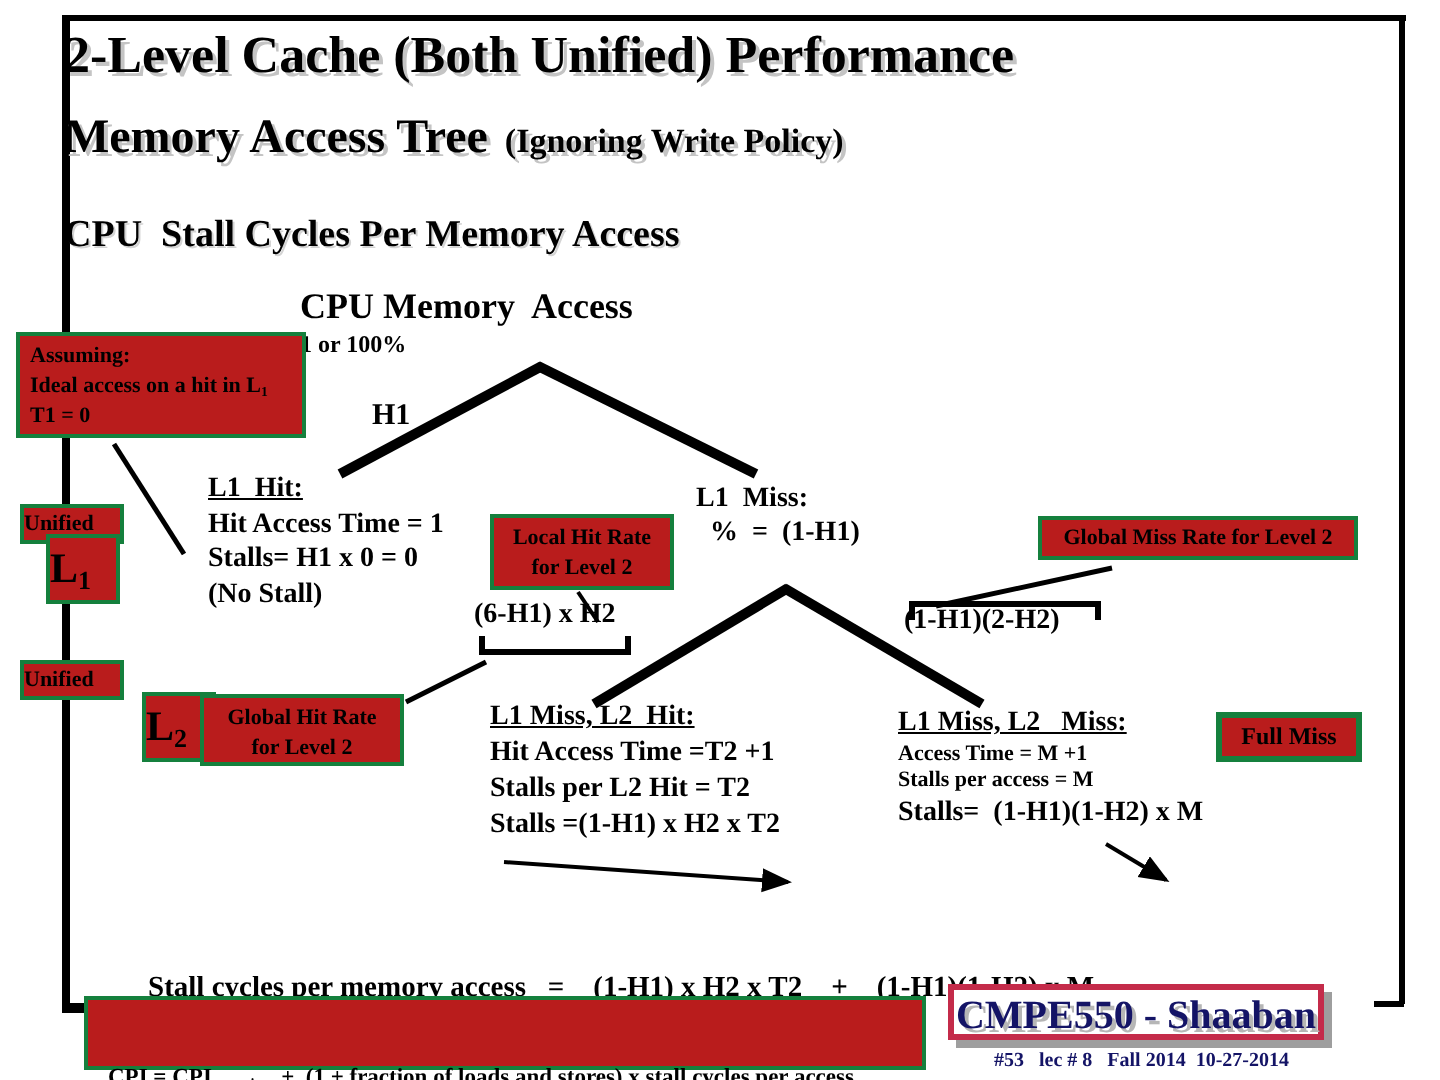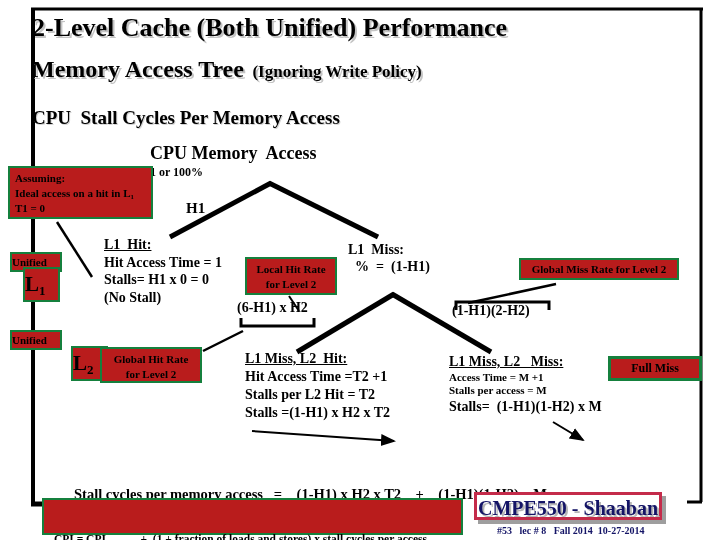--- a/index.html
+++ b/index.html
@@ -31,21 +31,21 @@
   #uniL2 { left:10px; top:330px; width:52px; height:20px; font-size:11px; line-height:16px; }
   #boxL2 { left:23px; top:346px; width:37px; height:35px; font-size:21px; line-height:31px;margin-left:48px; }
 
   #l1hit  { left:104px; top:236px; font-size:14px; line-height:17.5px; z-index:2; }
   #l1miss { left:348px; top:241px; font-size:14px; line-height:17px; z-index:2; }
   #l1miss .ln { margin-left:7px; }
 
   #localhit  { left:245px; top:257px; width:92px; height:38px; font-size:11px; line-height:1.35; padding-top:3px; text-align:center; }
   #gmiss     { left:519px; top:258px; width:160px; height:22px; font-size:11px; line-height:18px; text-align:center; }
   #ghit      { left:100px; top:347px; width:102px; height:36px; font-size:11px; line-height:1.35; padding-top:3px; text-align:center; }
-  #fullmiss  { left:608px; top:356px; width:94px; height:25px; border-width:3px; font-size:12px; line-height:19px; text-align:center; }
+  #fullmiss  { left:608px; top:356px; width:73px; height:25px; border-width:3px; font-size:12px; line-height:19px; text-align:center; }
 
   #exprhit  { left:237px; top:300px; font-size:14px; z-index:2; }
   #exprmiss { left:452px; top:303px; font-size:14px; z-index:2; }
 
   #l2hit  { left:245px; top:350px; font-size:14px; line-height:18px; z-index:2; }
   #l2miss { left:449px; top:353px; z-index:2; }
   #l2miss .hd { font-size:14px; line-height:18px; }
   #l2miss .sm { font-size:11px; line-height:13px; }
   #l2miss .bg { font-size:14px; line-height:19px; }
 

